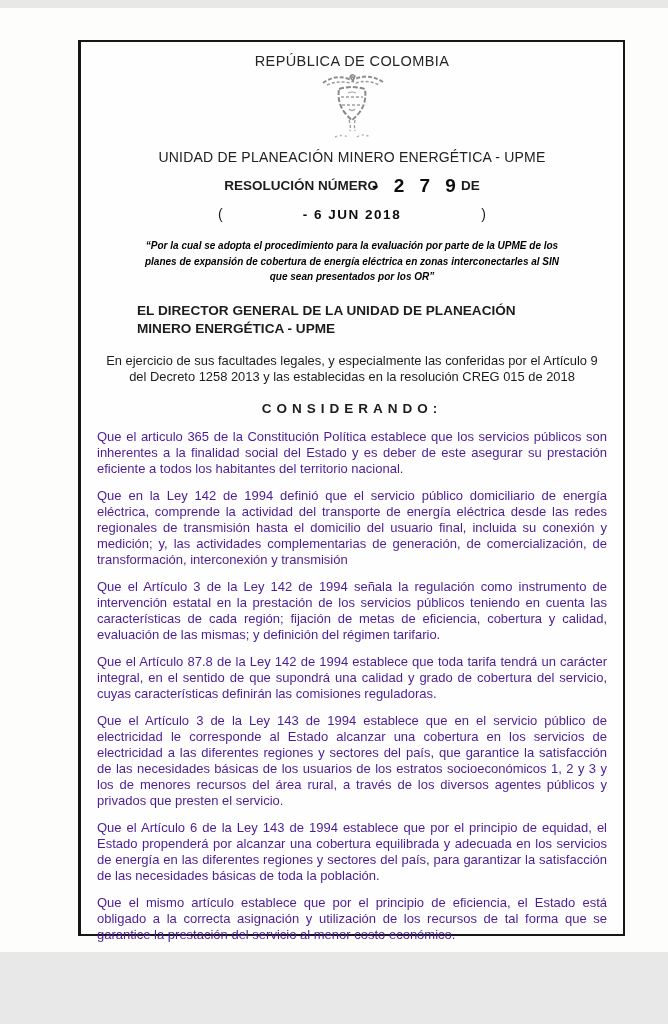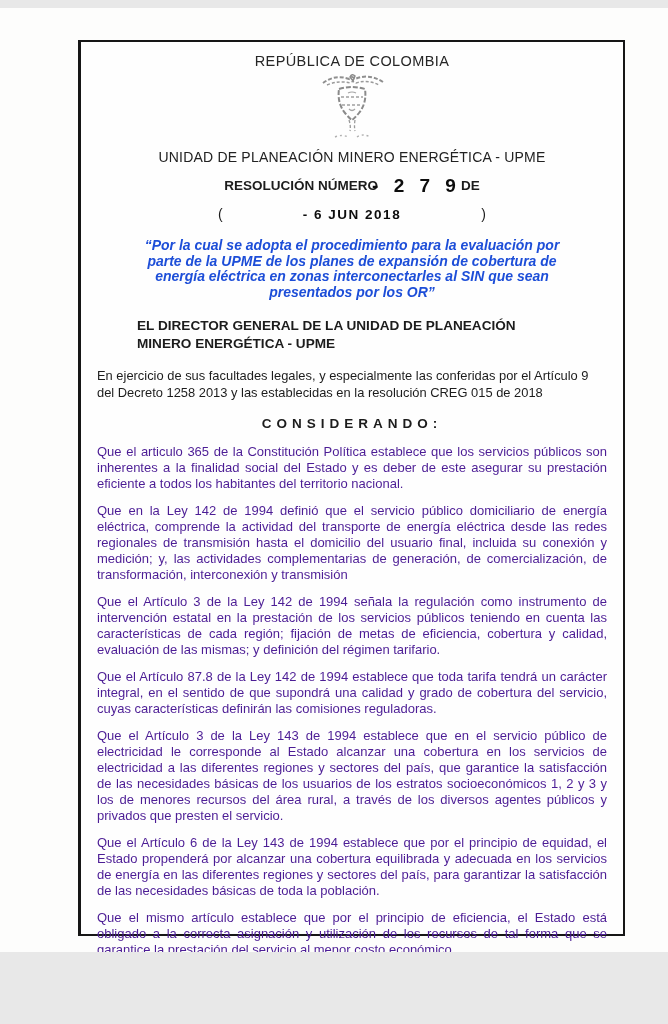--- a/index.html
+++ b/index.html
@@ -80,34 +80,35 @@
     font-size: 13.5px;
     font-weight: bold;
     letter-spacing: 1.5px;
   }
   .subject {
     margin: 16px auto 0 auto;
     max-width: 424px;
     text-align: center;
     font-weight: bold;
     font-style: italic;
-    font-size: 14px;
+    font-size: 10px;
     line-height: 15.5px;
-    color: #1d4ed8;
+    color: #000000;
   }
   .director {
     margin: 17px auto 0 auto;
     max-width: 430px;
     text-align: left;
     font-weight: bold;
     font-size: 13.6px;
     line-height: 18px;
   }
   .powers {
     margin: 15px auto 0 auto;
+    text-align: center;
     font-size: 12.9px;
     line-height: 16.5px;
   }
   .considerando {
     margin-top: 15px;
     text-align: center;
     font-weight: bold;
     font-size: 13.5px;
     letter-spacing: 5px;
   }

